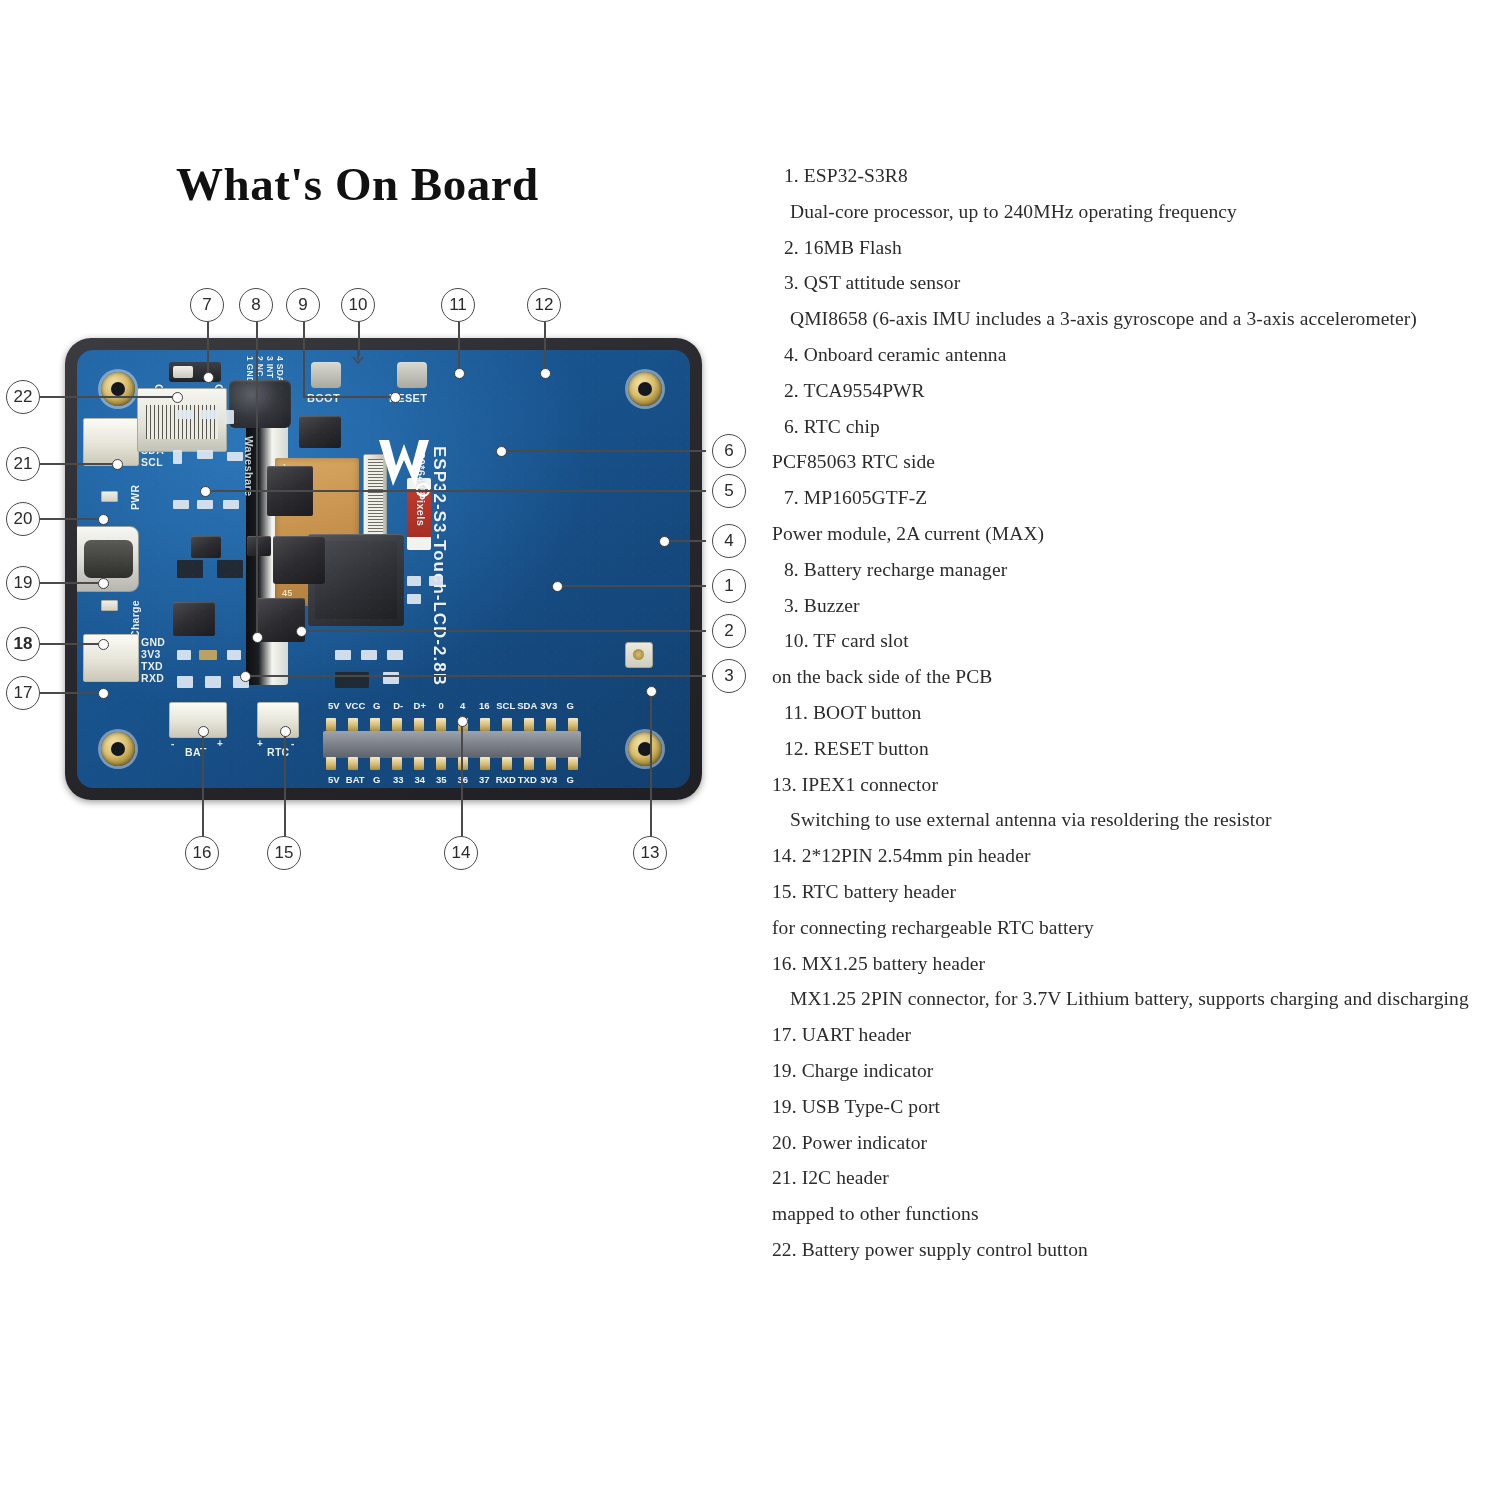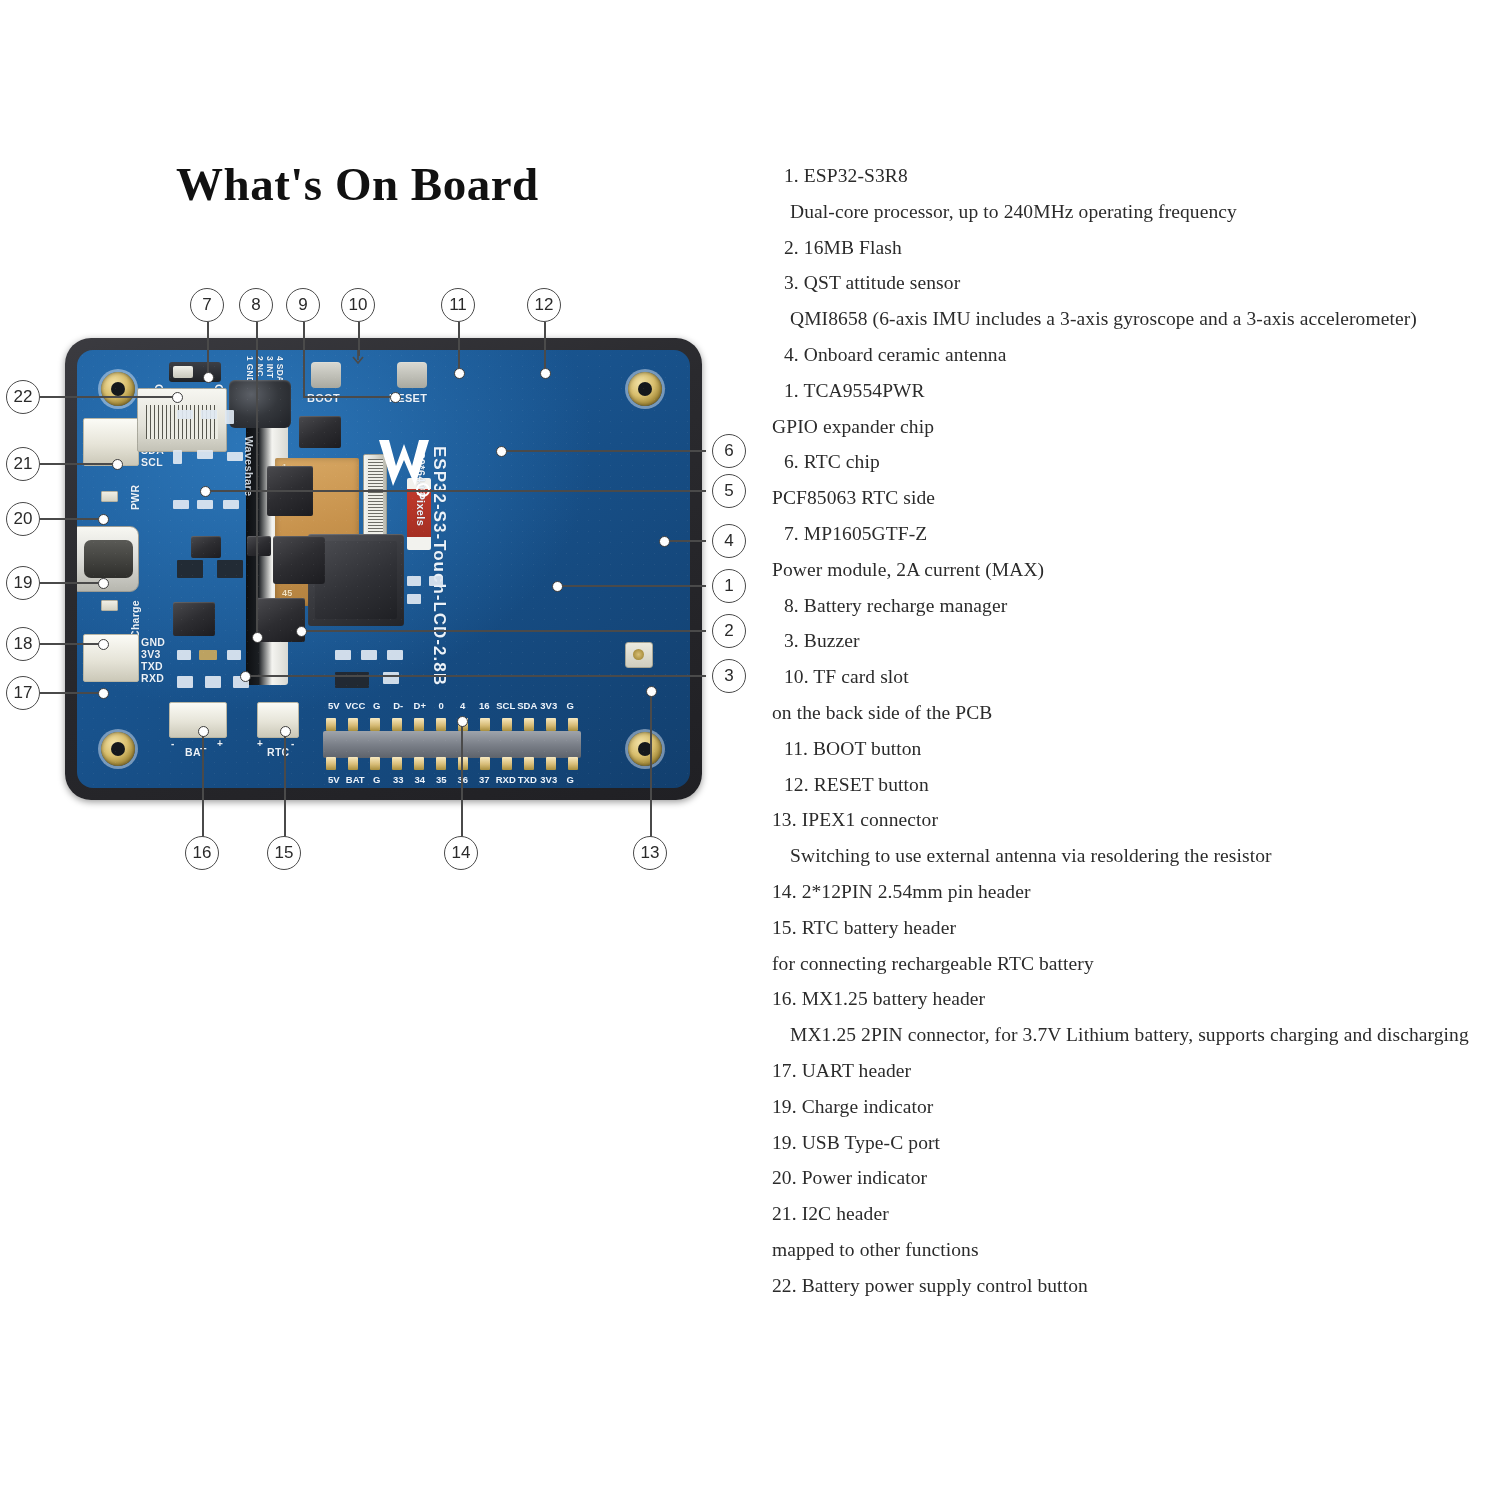--- a/index.html
+++ b/index.html
@@ -535,41 +535,40 @@
       </div>
 
     <div class="lead h" style="left:40px;top:322px;width:62px;"></div>
     <div class="dot" style="left:98px;top:318px;"></div>
     <div class="callout" style="left:6px;top:306px;">
         <div class="circ">19</div>
       </div>
 
     <div class="lead h" style="left:40px;top:383px;width:62px;"></div>
     <div class="dot" style="left:98px;top:379px;"></div>
-    <div class="callout" style="left:6px;top:367px;">
+    <div class="callout" style="left:6px;top:367px;font-weight:bold;">
         <div class="circ">18</div>
       </div>
 
     <div class="lead h" style="left:40px;top:432px;width:62px;"></div>
     <div class="dot" style="left:98px;top:428px;"></div>
     <div class="callout" style="left:6px;top:416px;">
         <div class="circ">17</div>
       </div>
 
   </div>
 
   <div id="feature-list">
       <div class="feat-line lvl-num">1. ESP32-S3R8</div>
       <div class="feat-line lvl-sub">Dual-core processor, up to 240MHz operating frequency</div>
       <div class="feat-line lvl-num">2. 16MB Flash</div>
       <div class="feat-line lvl-num">3. QST attitude sensor</div>
       <div class="feat-line lvl-sub">QMI8658 (6-axis IMU includes a 3-axis gyroscope and a 3-axis accelerometer)</div>
       <div class="feat-line lvl-num">4. Onboard ceramic antenna</div>
-      <div class="feat-line lvl-num">1. TCA9554PWR</div>
-      <div class="feat-line lvl-flush">GPIO expander chip</div>
+      <div class="feat-line lvl-num">2. TCA9554PWR</div>
       <div class="feat-line lvl-num">6. RTC chip</div>
       <div class="feat-line lvl-flush">PCF85063 RTC side</div>
       <div class="feat-line lvl-num">7. MP1605GTF-Z</div>
       <div class="feat-line lvl-flush">Power module, 2A current (MAX)</div>
       <div class="feat-line lvl-num">8. Battery recharge manager</div>
       <div class="feat-line lvl-num">3. Buzzer</div>
       <div class="feat-line lvl-num">10. TF card slot</div>
       <div class="feat-line lvl-flush">on the back side of the PCB</div>
       <div class="feat-line lvl-num">11. BOOT button</div>
       <div class="feat-line lvl-num">12. RESET button</div>

